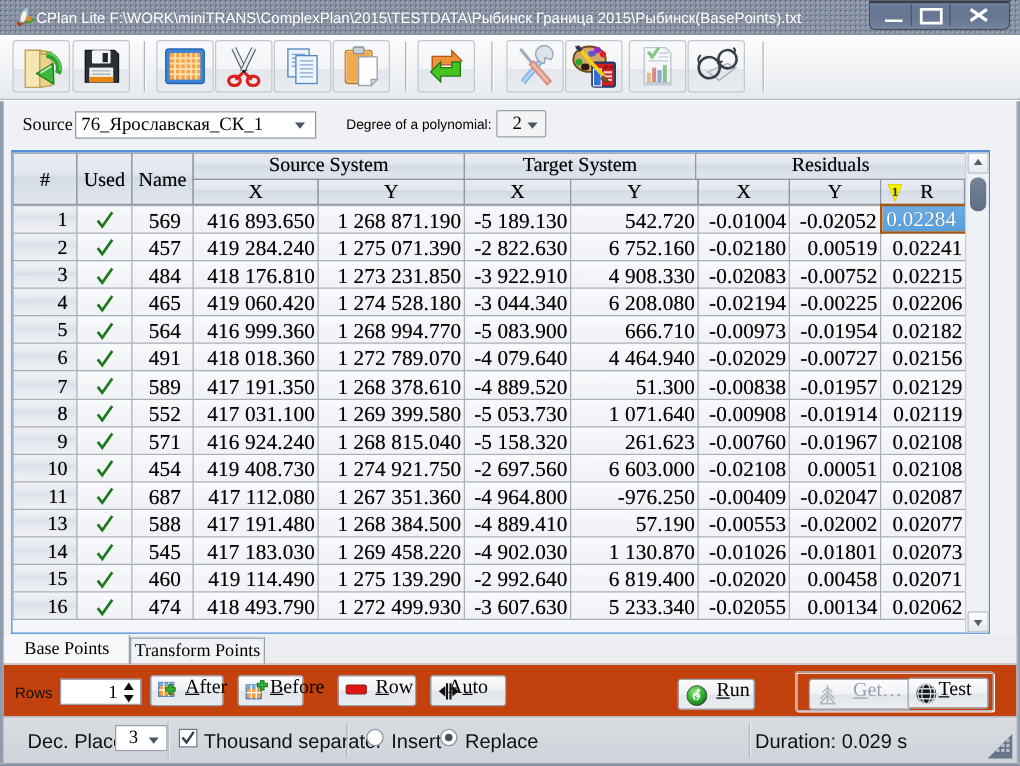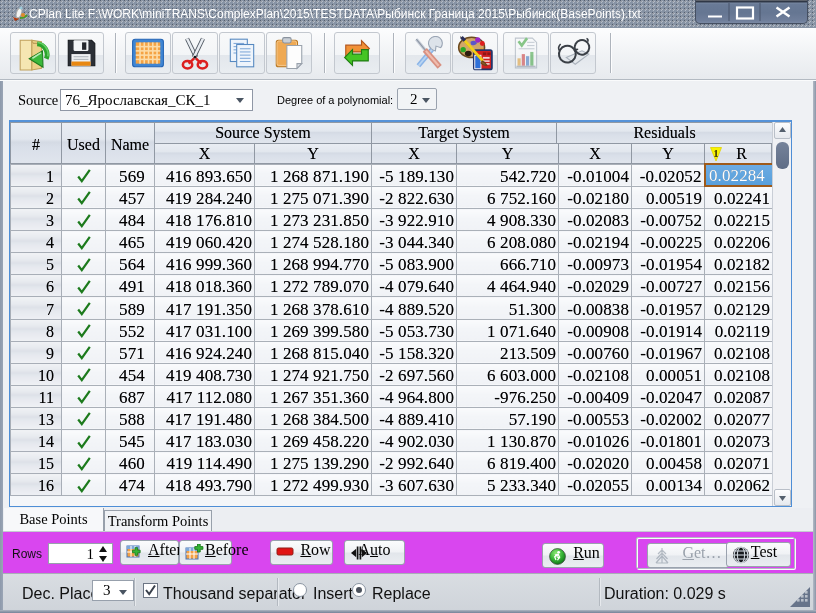--- a/index.html
+++ b/index.html
@@ -38,21 +38,21 @@
 #grid td.sel{text-align:center;padding:1px 3px 0 0;border:2px solid #9e5a1a;background:linear-gradient(180deg,#6cabe2,#58a0dc);color:#fff}
 
 #vsb{left:762px;top:0;width:19px;height:384px;background:#f0f1f4;border-left:1px solid #c9ced6}
 .sbtn{position:absolute;left:1px;width:17px;height:17px;background:linear-gradient(180deg,#fdfdfe,#e6e9ee);border:1px solid #b9bfc8;border-radius:2px}
 #vsb-thumb{position:absolute;left:3px;top:20px;width:13px;height:27px;background:linear-gradient(180deg,#76839a,#5f6d86);border-radius:6px}
 
 #tabs{left:3px;top:508px;width:810px;height:23px;background:#eceef2}
 #tab1{position:absolute;left:1px;top:0;width:100px;height:23px;background:#f7f8fa;border-right:1px solid #98a0ab;font-family:"Liberation Serif",serif;font-size:14.5px;text-align:center;line-height:23px}
 #tab2{position:absolute;left:101px;top:2px;width:108px;height:21px;background:#f0f2f5;border:1px solid #98a0ab;border-bottom:none;font-family:"Liberation Serif",serif;font-size:14.5px;text-align:center;line-height:21px}
 
-#btnrow{left:3px;top:531px;width:810px;height:42px;background:#d946ef;border-top:1px solid #c5cad1}
+#btnrow{left:3px;top:531px;width:810px;height:42px;background:#c2410c;border-top:1px solid #c5cad1}
 .wbtn{position:absolute;height:25px;border:1px solid #9aa2ae;border-radius:3px;background:linear-gradient(180deg,#fbfcfd 0,#f0f2f5 48%,#e2e6eb 52%,#eaedf1 100%);font-family:"Liberation Serif",serif;font-size:16px;color:#000;text-align:center}
 .wbtn .ic{position:absolute;left:5px;top:3px}
 
 #statusbar{left:3px;top:573px;width:810px;height:37px;background:linear-gradient(180deg,#d9dde2,#cfd4da);border-top:1px solid #a8aeb6}
 .ssep{position:absolute;top:4px;width:1px;height:28px;background:#b3b9c0;box-shadow:1px 0 0 #e6e9ed}
 .slbl{position:absolute;font-size:16px;color:#111}
 u{text-decoration:underline}
 </style></head>
 <body>
 <div class="abs" id="titlebar"></div>
@@ -382,21 +382,21 @@
         </tr>
   <tr>
           <td class="rowhdr">9</td>
           <td class="chk"><svg width="17" height="17" viewBox="0 0 17 17">
               <path d="M3.2 9.5 L6.8 14.2 L14.8 2.8" fill="none" stroke="#1c7a1c" stroke-width="2.2"></path>
             </svg></td>
           <td class="nm">571</td>
           <td class="num">416 924.240</td>
           <td class="num">1 268 815.040</td>
           <td class="num">-5 158.320</td>
-          <td class="num">213.509</td>
+          <td class="num">261.623</td>
           <td class="num">-0.00760</td>
           <td class="num">-0.01967</td>
           <td class="num">0.02108</td>
         </tr>
   <tr>
           <td class="rowhdr">10</td>
           <td class="chk"><svg width="17" height="17" viewBox="0 0 17 17">
               <path d="M3.2 9.5 L6.8 14.2 L14.8 2.8" fill="none" stroke="#1c7a1c" stroke-width="2.2"></path>
             </svg></td>
           <td class="nm">454</td>
@@ -507,21 +507,21 @@
   <div class="wbtn" style="left:117px;top:8px;width:59px;padding-left:27px"><u>A</u>fter
     <svg class="ic" width="18" height="18" viewBox="0 0 18 18">
         <rect x="1" y="2" width="12" height="11" fill="#f4a044" stroke="#4a76b8"></rect>
         <rect x="1" y="2" width="12" height="3" fill="#7fa8d8"></rect>
         <line x1="5" y1="2" x2="5" y2="13" stroke="#fff"></line>
         <line x1="9" y1="2" x2="9" y2="13" stroke="#fff"></line>
         <line x1="1" y1="8" x2="13" y2="8" stroke="#fff"></line>
         <path d="M13 9 h3 v3 h3 v3 h-3 v3 h-3 v-3 h-3 v-3 h3 z" fill="#35b535" stroke="#1d7a1d" transform="translate(-2,-4) scale(0.85)"></path>
       </svg>
   </div>
-  <div class="wbtn" style="left:176px;top:8px;width:53px;padding-left:25px"><u>B</u>efore
+  <div class="wbtn" style="left:187px;top:8px;width:53px;padding-left:25px"><u>B</u>efore
     <svg class="ic" width="20" height="18" viewBox="0 0 20 18">
         <rect x="1" y="4" width="12" height="11" fill="#f4a044" stroke="#4a76b8"></rect>
         <rect x="1" y="4" width="12" height="3" fill="#7fa8d8"></rect>
         <line x1="5" y1="4" x2="5" y2="15" stroke="#fff"></line>
         <line x1="9" y1="4" x2="9" y2="15" stroke="#fff"></line>
         <line x1="1" y1="10" x2="13" y2="10" stroke="#fff"></line>
         <path d="M15 1 h3 v3 h3 v3 h-3 v3 h-3 v-3 h-3 v-3 h3 z" fill="#35b535" stroke="#1d7a1d" transform="translate(-1,-1) scale(0.9)"></path>
       </svg>
   </div>
   <div class="wbtn" style="left:267px;top:8px;width:63px;padding-left:28px"><u>R</u>ow

